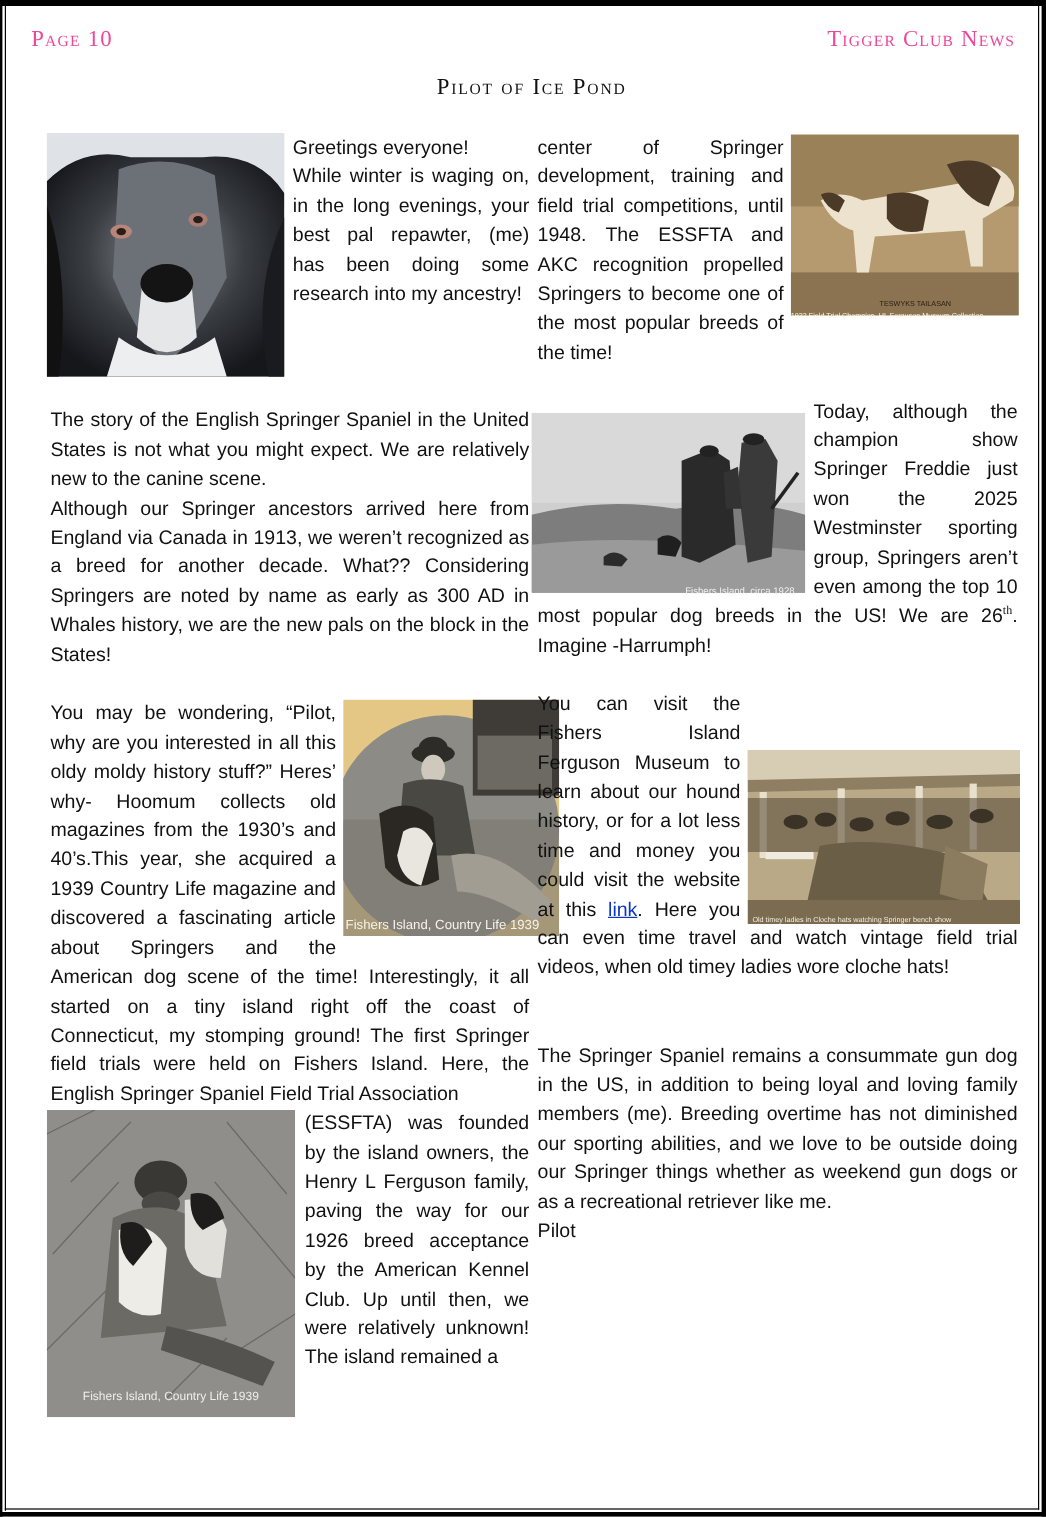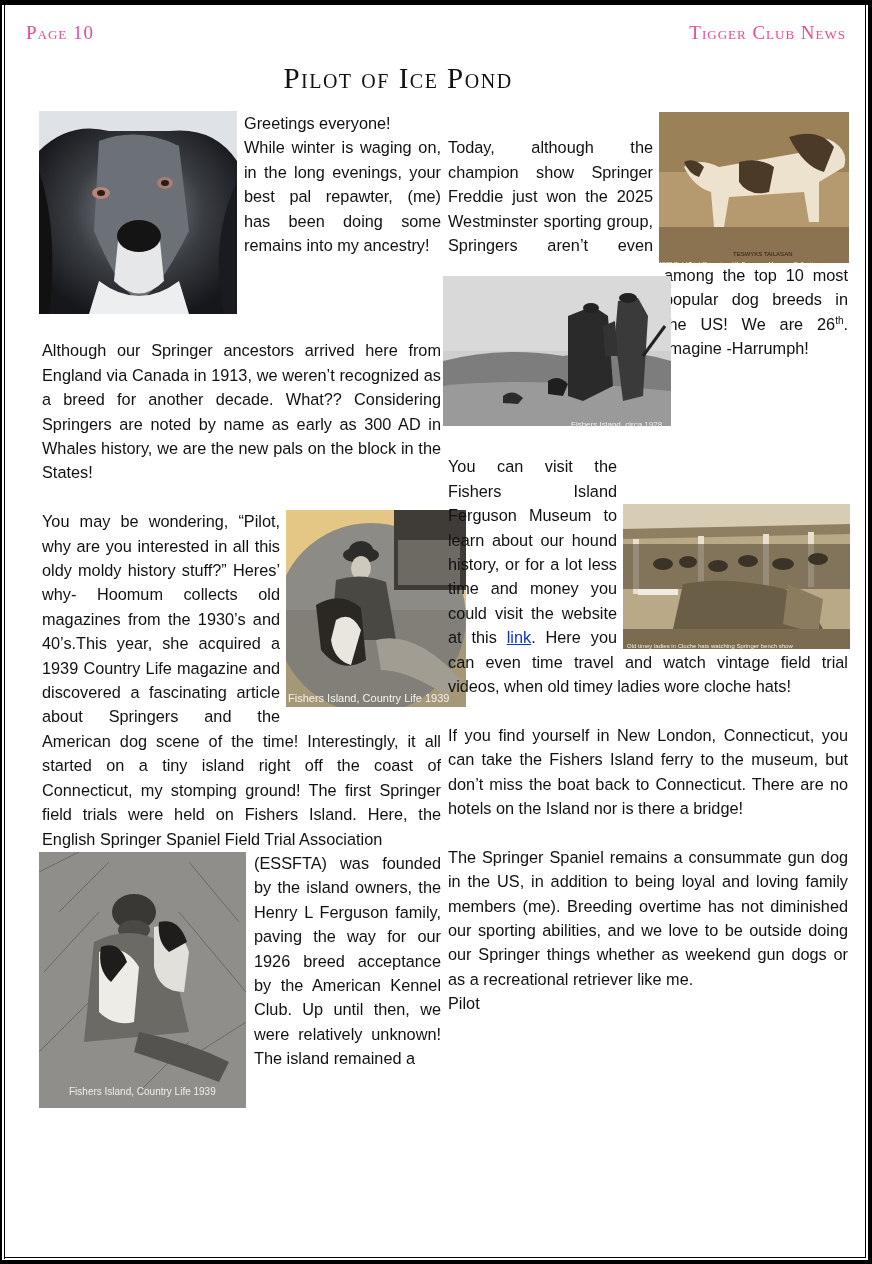--- a/index.html
+++ b/index.html
@@ -18,36 +18,36 @@
 
   .running-head {
     position: absolute; top: 22px; font-family: "Liberation Serif", serif;
     font-variant: small-caps; font-size: 19px; letter-spacing: 1px; color: #ec4899;
   }
   .rh-left { left: 26px; }
   .rh-right { right: 26px; }
   .title {
     position: absolute; top: 62px; left: 0; width: 796px; text-align: center;
     font-family: "Liberation Serif", serif; font-variant: small-caps;
-    font-size: 29px; letter-spacing: 1.5px; color: #111;
+    font-size: 19px; letter-spacing: 1.5px; color: #111; padding-left: 45px;
   }
 
   .col {
     position: absolute; font-family: "Liberation Sans", sans-serif;
     font-size: 16.3px; line-height: 24.4px; color: #111; text-align: justify;
   }
   .col p { margin: 0; }
   .col-left { left: 42px; top: 111px; width: 399px; }
   .col-right { left: 448px; top: 111px; width: 400px; }
   .cap {
     position: absolute; font-family: "Liberation Sans", sans-serif; color: #f3efe6;
     font-size: 8px; white-space: nowrap;
   }
   a.link { color: #0b35c9; text-decoration: underline; }
-  sup { font-size: 10px; line-height: 0; }
+  sup { font-size: 10px; line-height: 0; font-family: Liberation Serif, serif; }
 
   .float-r { float: right; }
   .float-l { float: left; }
   .spacer { height: 24.4px; }
 </style>
 </head>
 <body>
 
 <div class="page">
   <div class="frame-top"></div>
@@ -83,23 +83,24 @@
         <ellipse cx="62" cy="82" rx="9" ry="6" fill="#b7857a"></ellipse>
         <ellipse cx="62" cy="82" rx="4" ry="3" fill="#2a1c18"></ellipse>
         <ellipse cx="126" cy="72" rx="8" ry="6" fill="#a87d74"></ellipse>
         <ellipse cx="126" cy="72" rx="4" ry="3" fill="#2a1c18"></ellipse>
         <path d="M0 60 Q20 120 10 203 L0 203 Z" fill="#111"></path>
         <path d="M198 70 Q170 130 185 203 L198 203 Z" fill="#1a1b1f"></path>
         <path d="M60 170 Q100 200 140 170 L150 203 L50 203 Z" fill="#eceef0"></path>
       </svg>
     </div>
     <p style="text-align:left;">Greetings everyone!</p>
-    <p>While winter is waging on, in the long evenings, your best pal repawter, (me) has been doing some remains into my ancestry!</p>
+    <p>While winter is waging on, in the long evenings, your best pal repawter, (me) has been doing some research into my ancestry!</p>
     <div style="clear:both"></div>
     <div class="spacer"></div>
+    <p>The story of the English Springer Spaniel in the United States is not what you might expect.  We are relatively new to the canine scene.</p>
     <p>Although our Springer ancestors arrived here from England via Canada in 1913, we weren’t recognized as a breed for another decade. What?? Considering Springers are noted by name as early as 300 AD in Whales history, we are the new pals on the block in the States!</p>
     <div class="spacer"></div>
 
     <div class="float-r" style="width:180px;height:197px;margin:1px -25px 0 6px;position:relative;">
       <svg width="180" height="197" viewBox="0 0 180 197">
         <rect width="180" height="197" fill="#e4c784"></rect>
         <circle cx="85" cy="108" r="95" fill="#8d8b85"></circle>
         <rect x="0" y="100" width="180" height="97" fill="#7a786f" opacity="0.6"></rect>
         <rect x="108" y="0" width="72" height="80" fill="#3f3c37"></rect>
         <rect x="112" y="30" width="62" height="45" fill="#6d6a63"></rect>
@@ -143,24 +144,25 @@
         <rect x="0" y="0" width="190" height="60" fill="#9b8157"></rect>
         <rect x="0" y="115" width="190" height="36" fill="#8b7250"></rect>
         <path d="M25 55 Q40 45 60 55 L145 40 Q160 20 175 30 Q190 40 185 55 L160 70 L160 110 L150 110 L145 80 L70 85 L65 115 L55 115 L52 80 Q35 75 25 55 Z" fill="#ece2ce"></path>
         <path d="M130 25 Q160 15 175 35 L165 60 Q145 55 130 25 Z" fill="#4a3a27"></path>
         <path d="M80 50 Q100 45 115 55 L110 80 Q90 85 80 70 Z" fill="#4a3a27"></path>
         <path d="M25 50 Q35 45 45 55 L40 65 Q30 62 25 50 Z" fill="#4a3a27"></path>
       </svg>
       <div class="cap" style="left:74px;top:130px;font-size:6px;color:#2a2013;">TESWYKS TAILASAN</div>
       <div class="cap" style="left:0px;top:140px;font-size:6px;color:#fff8e8;">1932 Field Trial Champion, HL Ferguson Museum Collection</div>
     </div>
+    <p>center of Springer development, training and field trial competitions, until 1948. The ESSFTA and AKC recognition propelled Springers to become one of the most popular breeds of the time!</p>
     <div class="spacer"></div>
 
     <p>
-      <span class="float-l" style="display:block;width:220px;height:150px;margin:13px 1px 4px -5px;position:relative;">
+      <span class="float-l" style="display:block;width:220px;height:150px;margin:13px 15px 4px -5px;position:relative;">
         <svg width="228" height="150" viewBox="0 0 228 150">
           <rect width="228" height="150" fill="#cfcfcf"></rect>
           <rect x="0" y="0" width="228" height="75" fill="#d9d9d9"></rect>
           <path d="M0 85 Q60 70 120 80 Q180 70 228 85 L228 150 L0 150 Z" fill="#7d7d7d"></path>
           <path d="M0 110 Q80 100 228 115 L228 150 L0 150 Z" fill="#9a9a9a"></path>
           <path d="M125 40 L150 30 L165 40 L170 110 L140 125 L125 120 Z" fill="#2a2a2a"></path>
           <ellipse cx="148" cy="32" rx="8" ry="5" fill="#222"></ellipse>
           <path d="M175 25 L195 22 L205 40 L200 120 L180 125 L172 60 Z" fill="#3a3a3a"></path>
           <ellipse cx="185" cy="22" rx="9" ry="5" fill="#222"></ellipse>
           <path d="M160 50 L172 45 L175 80 L162 80 Z" fill="#333"></path>
@@ -199,18 +201,17 @@
           <path d="M165 80 L200 95 L195 130 L160 120 Z" fill="#8c7c5f"></path>
           <rect x="0" y="125" width="227" height="20" fill="#7a6b51"></rect>
         </svg>
         <span class="cap" style="left:4px;top:130px;font-size:6px;color:#f3eee2;">Old timey ladies in Cloche hats watching Springer bench show</span>
       </span>
       <span>You can visit the Fishers Island Ferguson Museum to learn about our hound history, or for a lot less time and money you could visit the website at this </span><a class="link" href="#">link</a><span>. Here you can even time travel and watch vintage field trial videos, when old timey ladies wore cloche hats!</span>
     </p>
     <div style="clear:both"></div>
     <div class="spacer"></div>
 
-    <p>If you find yourself in New London, Connecticut, you can take the Fishers Island ferry to the museum, but don’t miss the boat back to Connecticut. There are no hotels on the Island nor is there a bridge!</p>
     <div class="spacer"></div>
     <p>The Springer Spaniel remains a consummate gun dog in the US, in addition to being loyal and loving family members (me).  Breeding overtime has not diminished our sporting abilities, and we love to be outside doing our Springer things whether as weekend gun dogs or as a recreational retriever like me.</p>
     <p style="text-align:left;">Pilot</p>
   </div>
 </div>
 
 </body></html>

